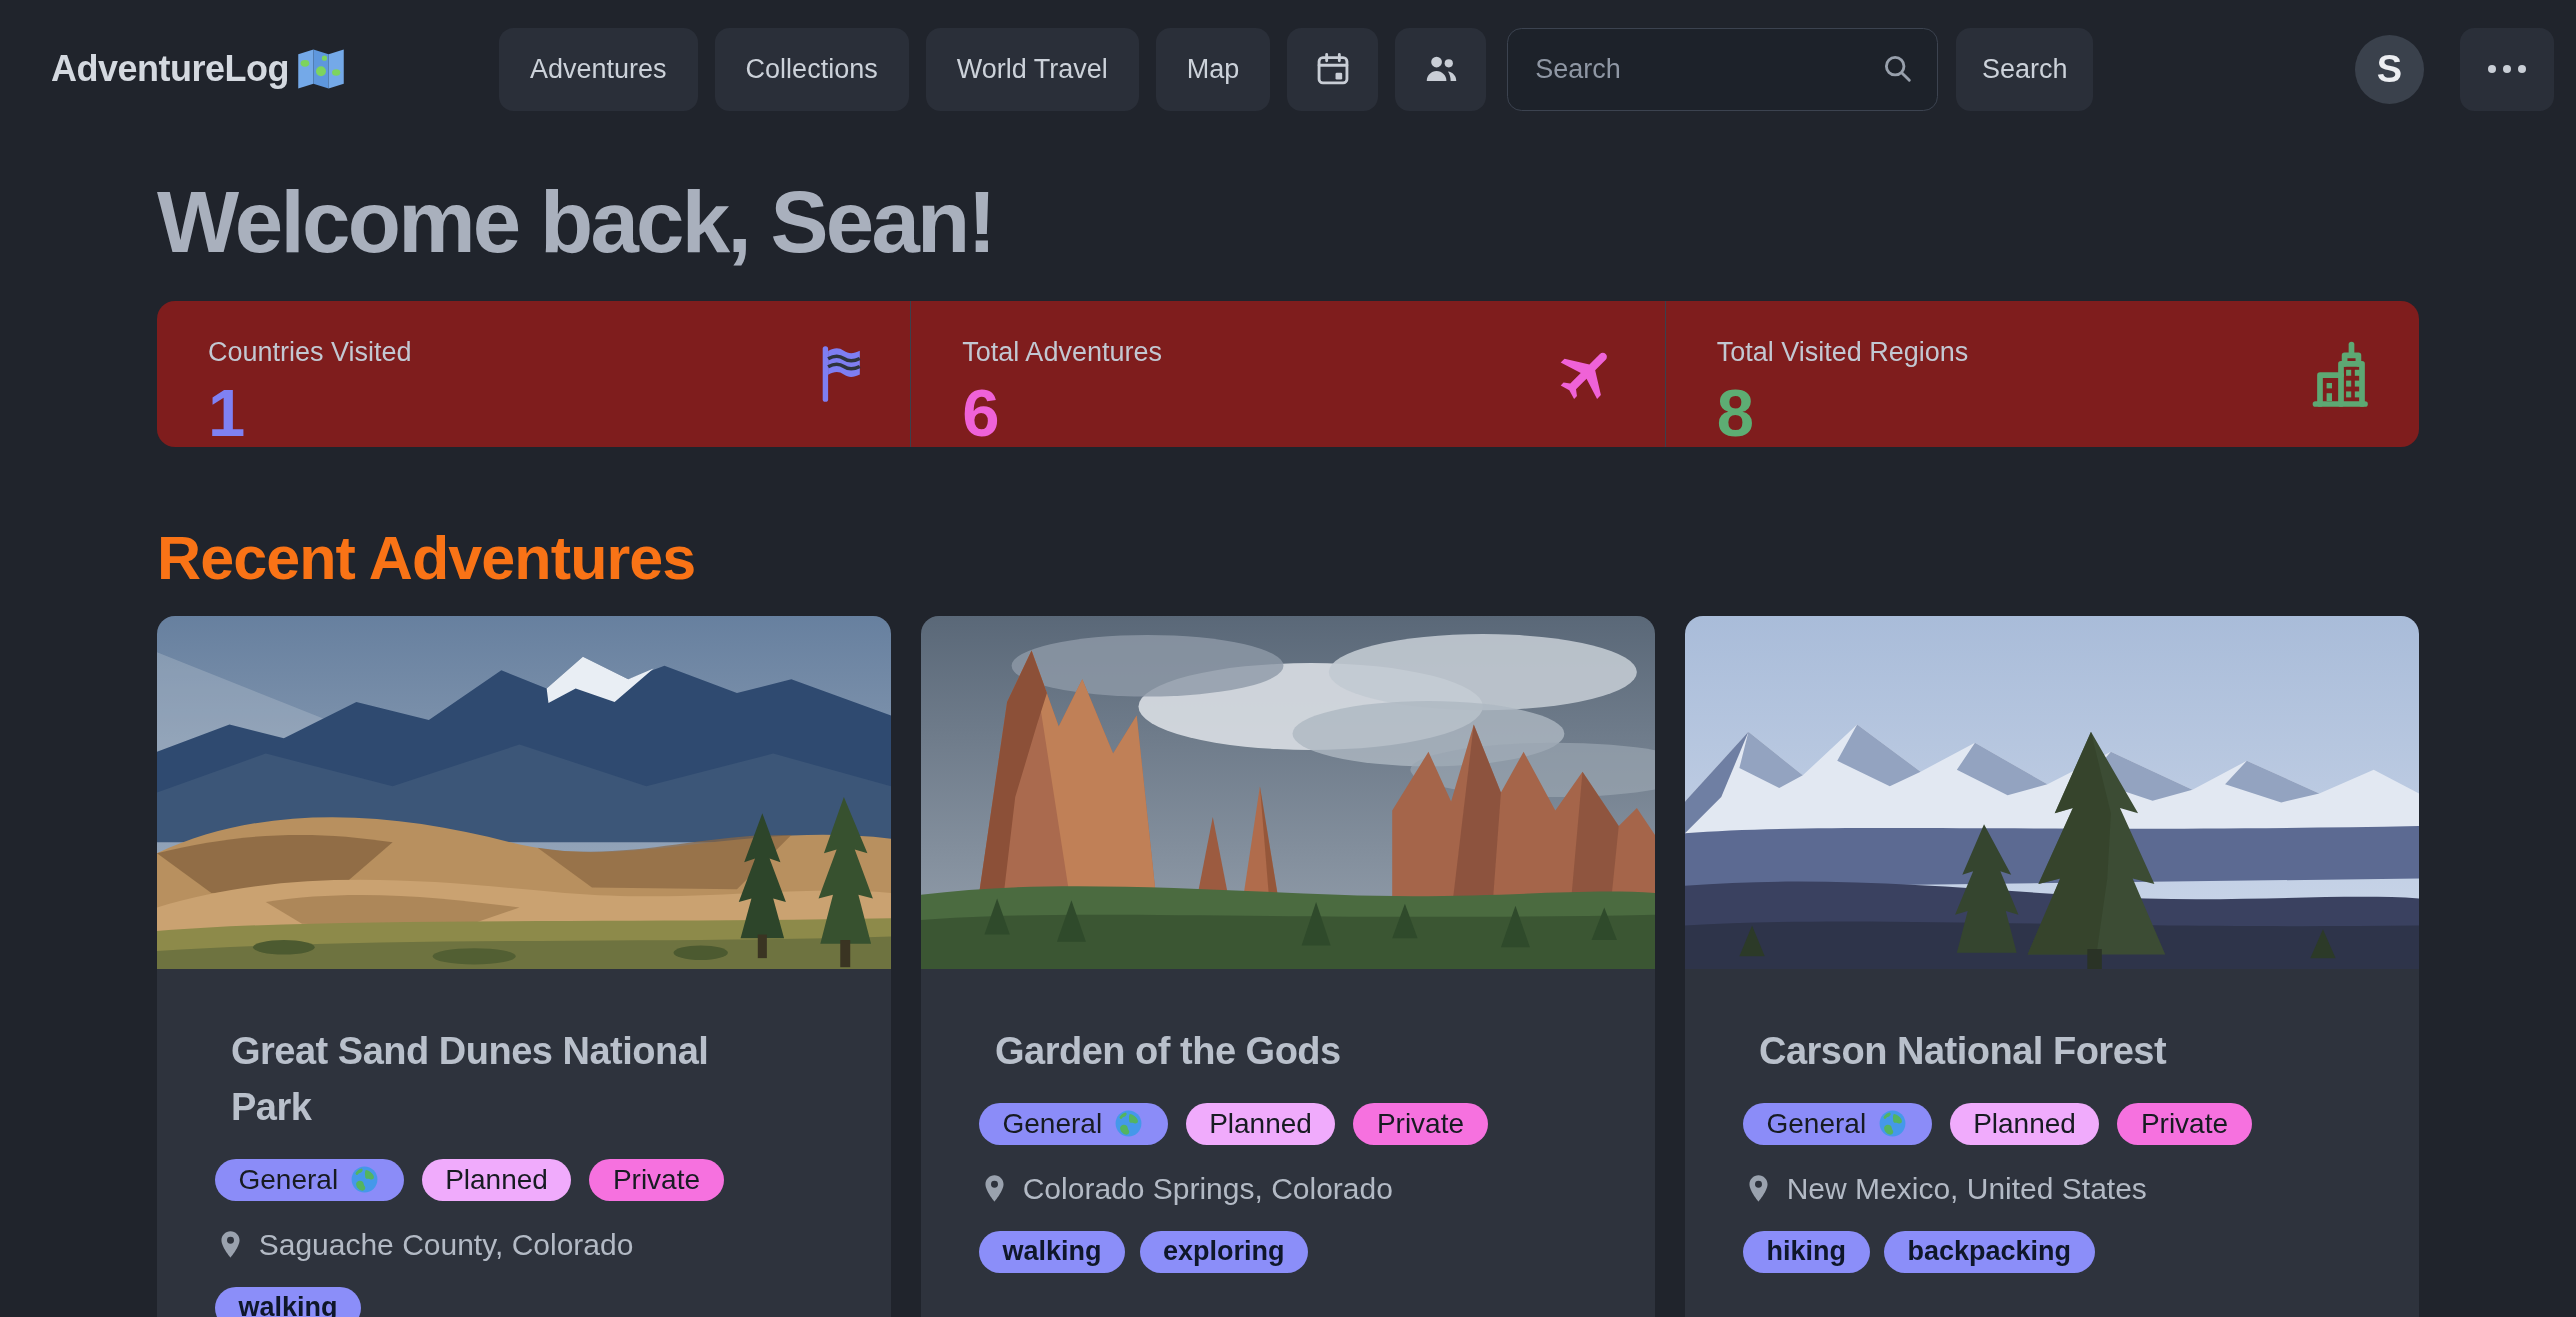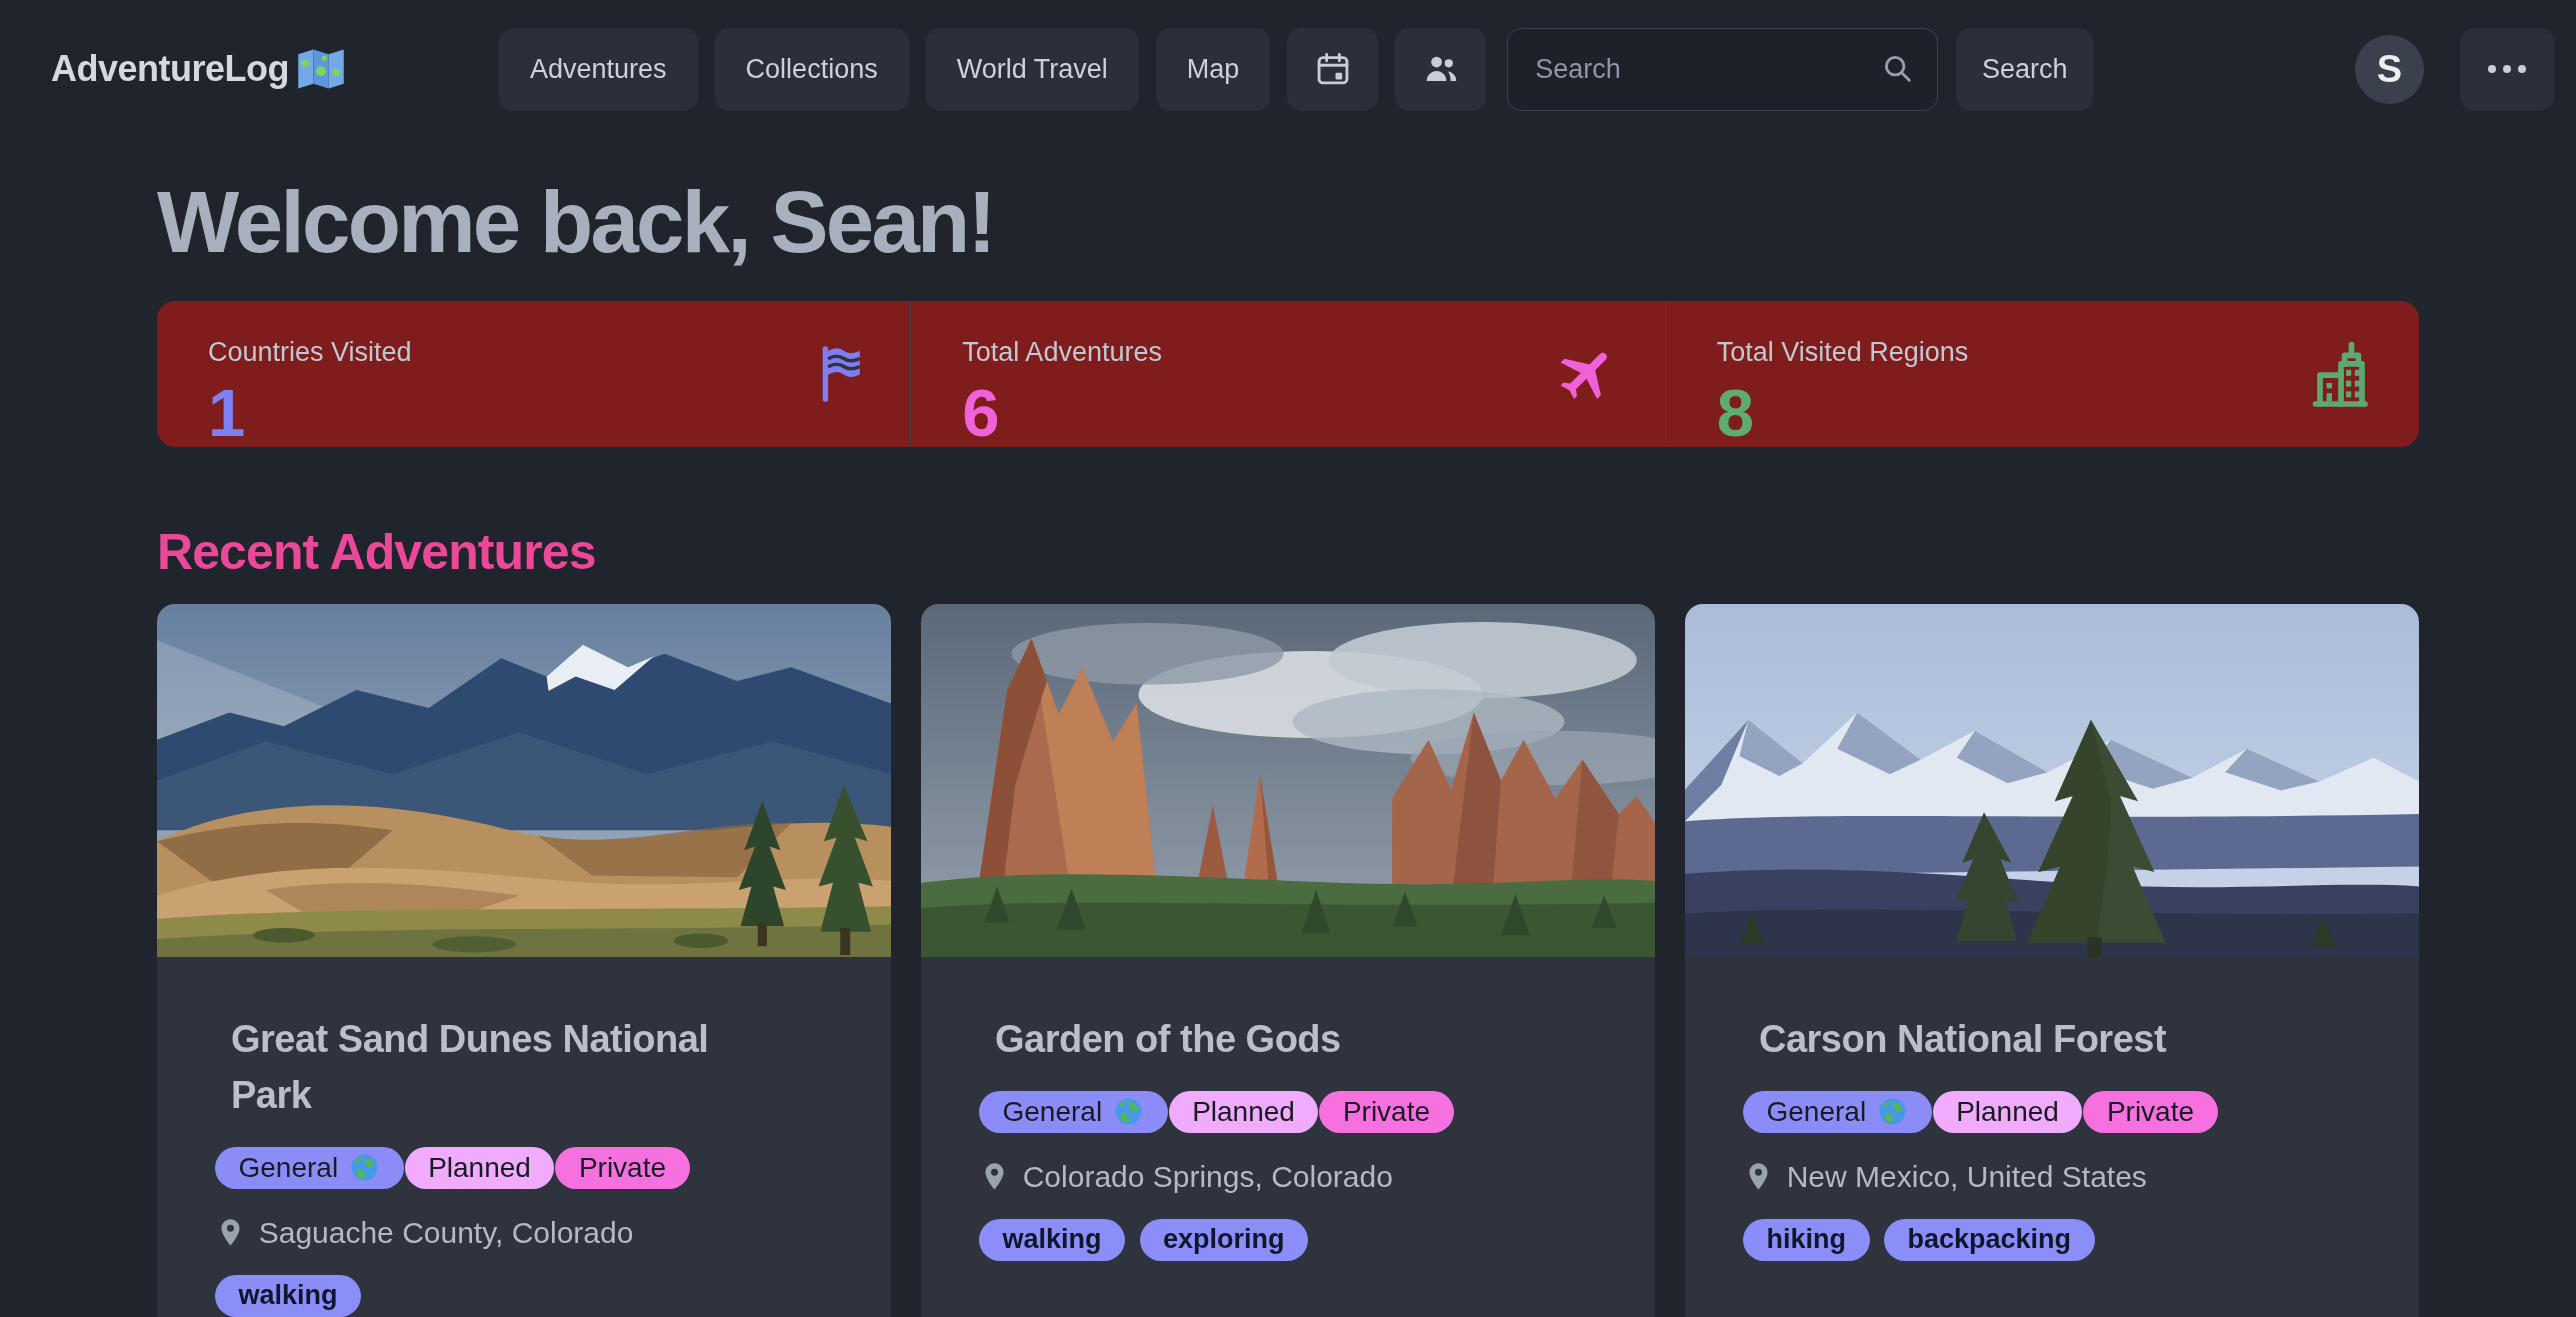--- a/index.html
+++ b/index.html
@@ -57,37 +57,37 @@
   }
   .stat{flex:1;position:relative;padding:36px 51px;box-sizing:border-box;}
   .stat + .stat{border-left:1.8px solid #3a414d;}
   .stat-label{font-size:27px;color:#c2c8d2;}
   .stat-value{font-size:67px;font-weight:800;margin-top:11px;line-height:1;}
   .v-purple{color:#7f81f3;}
   .v-pink{color:#ef62d8;}
   .v-green{color:#5dad73;}
   .stat-icon{position:absolute;right:45px;top:50%;transform:translateY(-50%);}
   .section-heading{
-    margin:76px 0 0;font-size:50px;font-weight:bold;letter-spacing:-0.9px;color:#ec4899;
+    margin:76px 0 0;font-size:61px;font-weight:bold;letter-spacing:-0.9px;color:#f97316;
   }
   .cards{
     margin-top:23.5px;display:grid;grid-template-columns:repeat(3,1fr);gap:30px;
   }
   .card{
     background:#2e333d;border-radius:18px;overflow:hidden;cursor:pointer;
     display:flex;flex-direction:column;
   }
   .photo{height:353px;}
   .photo svg{width:100%;height:100%;display:block;}
   .card-body{padding:38px 58px 51px;}
   .card-title{
     margin:16px;font-size:38px;font-weight:bold;color:#b9c0cb;
     line-height:56px;max-width:543px;letter-spacing:-0.5px;
   }
-  .badges,.tags{display:flex;align-items:center;gap:1px;flex-wrap:wrap;}
+  .badges,.tags{display:flex;align-items:center;gap:18px;flex-wrap:wrap;}
   .badges{margin-top:23.5px;}
   .badge{
     height:42px;padding:0 23.5px;border-radius:21px;display:inline-flex;
     align-items:center;font-size:28px;color:#171b22;white-space:nowrap;
   }
   .badge svg{width:31px;height:31px;margin-left:11px;}
   .b-primary{background:#8b8cf8;}
   .b-success{background:#f0abfc;}
   .b-pink{background:#f671df;}
   .location{margin-top:27px;display:flex;align-items:center;gap:12.7px;}

